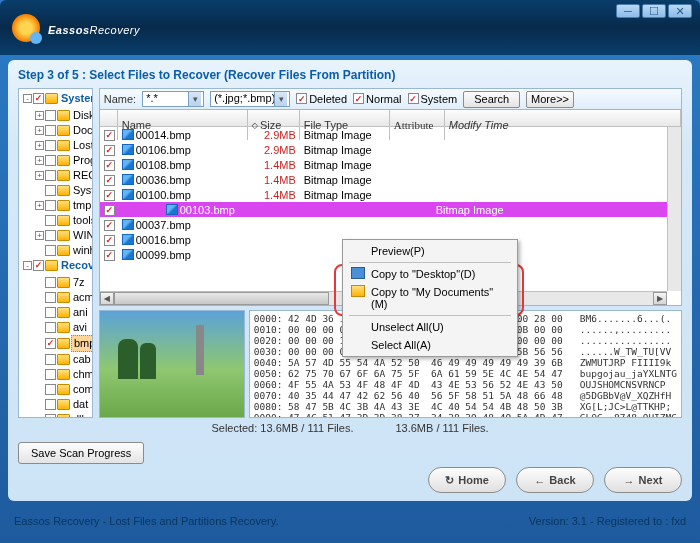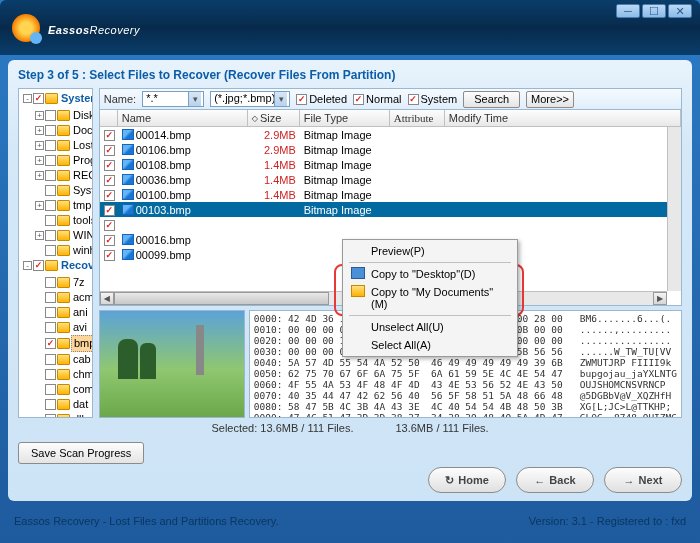--- a/index.html
+++ b/index.html
@@ -30,37 +30,37 @@
 .fld { width:13px; height:11px; background:linear-gradient(to bottom,#FFE082,#FFB300); border:1px solid #C68A00; border-radius:1px; }
 .tree-label { padding:0 2px; }
 .tree-label.hl { background:#FFD699; border:1px dotted #888; }
 .tree-label.root { color:#0B5DA8; font-weight:bold; }
 
 .right-col { flex:1; display:flex; flex-direction:column; }
 .filter-bar { height:22px; background:linear-gradient(to bottom,#F5FAFF,#E0EEFA); border:1px solid #9BB8D3; display:flex; align-items:center; padding:0 4px; gap:6px; }
 .filter-bar label { color:#333; }
 .combo { height:16px; border:1px solid #7A9FC4; background:white; padding:0 14px 0 3px; position:relative; min-width:50px; }
 .combo::after { content:'▾'; position:absolute; right:2px; top:0; color:#555; font-size:9px; background:linear-gradient(#D6E6F5,#B8D3ED); width:12px; text-align:center; border-left:1px solid #7A9FC4; height:14px; line-height:14px; }
-.fchk { display:flex; align-items:center; gap:2px; }
+.fchk { display:flex; gap:2px; }
 .btn-s { height:17px; padding:0 10px; background:linear-gradient(to bottom,#FDFDFD,#E4E4E4); border:1px solid #8B8B8B; border-radius:2px; cursor:pointer; }
 
 .file-list { flex:1; background:white; border:1px solid #9BB8D3; border-top:none; position:relative; overflow:hidden; }
 .fl-head { display:flex; background:linear-gradient(to bottom,#FDFDFD,#E8E8E8); border-bottom:1px solid #C0C0C0; height:17px; }
-.fl-head div { border-right:1px solid #C0C0C0; padding:1px 4px; display:flex; align-items:center; gap:2px; color:#333; }
+.fl-head div { border-right:1px solid #C0C0C0; padding:15px 4px; display:flex; align-items:center; gap:2px; color:#333; }
 .fl-rows { overflow:hidden; }
 .frow { display:flex; height:15px; align-items:center; }
 .frow > div { padding:0 4px; overflow:hidden; white-space:nowrap; }
-.frow.sel { background:#0369a1; color:white; }
+.frow.sel { background:#d946ef; color:white;gap:44px; }
 .c-chk { width:18px; flex:none; }
 .c-name { width:130px; flex:none; display:flex; align-items:center; gap:2px; }
 .c-size { width:52px; flex:none; text-align:right; color:#C22; }
 .frow.sel .c-size { color:white; }
 .c-type { width:90px; flex:none; }
 .c-attr { width:55px; flex:none;font-family:Liberation Serif, serif; }
-.c-time { flex:1; }
+.c-time { flex:1;font-style:italic; }
 .fic { width:12px; height:11px; background:linear-gradient(135deg,#64B5F6 40%,#1976D2 60%); border:1px solid #1565C0; }
 .fl-hscroll { position:absolute; bottom:0; left:0; right:14px; height:14px; background:#E8E8E8; border-top:1px solid #C0C0C0; display:flex; }
 .sc-btn { width:14px; height:13px; background:linear-gradient(#F5F5F5,#D5D5D5); border:1px solid #999; display:flex; align-items:center; justify-content:center; font-size:8px; color:#555; }
 .sc-track { flex:1; position:relative; }
 .sc-thumb { position:absolute; left:0; width:40%; height:100%; background:linear-gradient(#E8E8E8,#C8C8C8); border:1px solid #999; }
 .fl-vscroll { position:absolute; right:0; top:17px; bottom:14px; width:14px; background:#E8E8E8; border-left:1px solid #C0C0C0; }
 
 .ctx-menu { position:absolute; left:342px; top:239px; width:176px; background:#F4F4F4; border:1px solid #9A9A9A; box-shadow:2px 2px 4px rgba(0,0,0,0.3); z-index:100; padding:2px; }
 .ctx-item { padding:3px 8px 3px 26px; position:relative; cursor:pointer; }
 .ctx-sep { height:1px; background:#C0C0C0; margin:2px 4px; }
@@ -364,20 +364,21 @@
             <div class="frow sel">
               <div class="c-chk"><span class="chk checked"></span></div>
   <div class="c-name"><span class="fic"></span>00103.bmp</div>
   <div class="c-size"></div>
   <div class="c-type">Bitmap Image</div>
   <div class="c-attr"></div>
               <div class="c-time"></div>
             </div>
             <div class="frow">
               <div class="c-chk"><span class="chk checked"></span></div>
+  <div class="c-name"><span class="fic"></span>00037.bmp</div>
   <div class="c-size"></div>
   <div class="c-type"></div>
   <div class="c-attr"></div>
               <div class="c-time"></div>
             </div>
             <div class="frow">
               <div class="c-chk"><span class="chk checked"></span></div>
   <div class="c-name"><span class="fic"></span>00016.bmp</div>
   <div class="c-size"></div>
   <div class="c-type"></div>

